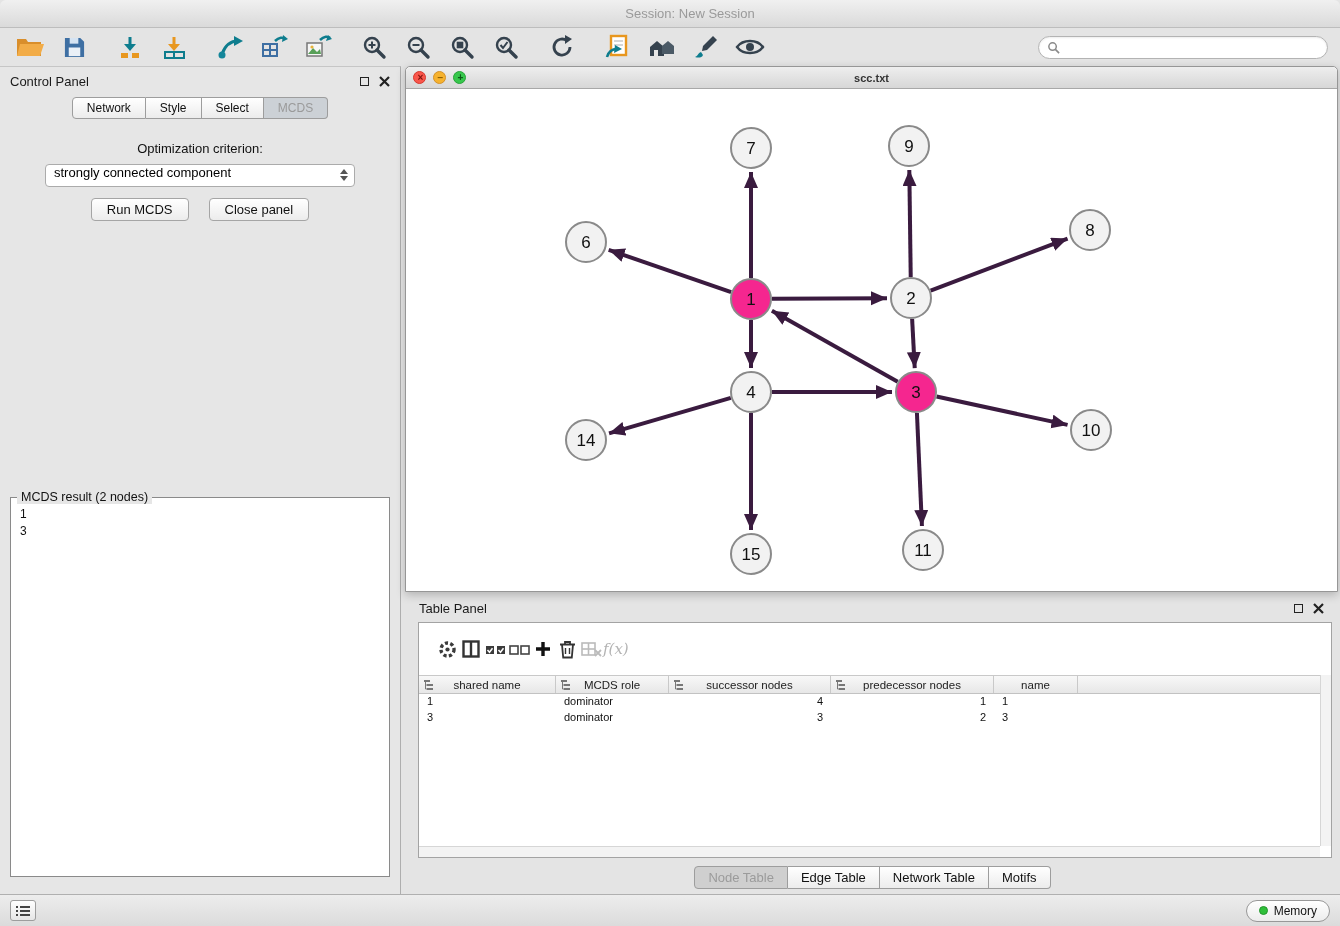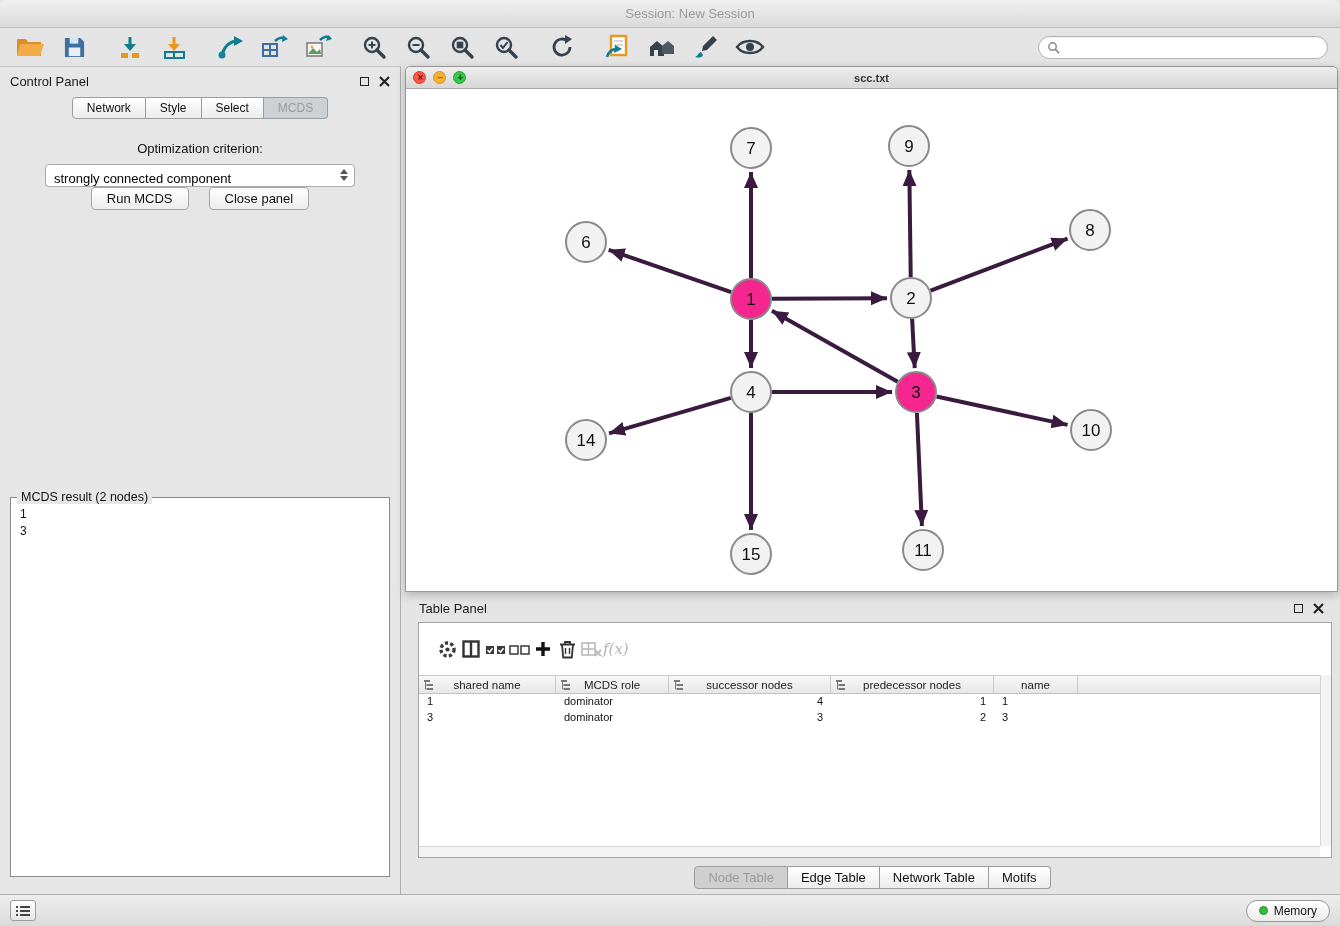--- a/index.html
+++ b/index.html
@@ -31,26 +31,26 @@
   .win-float { width:9px; height:9px; border:1.5px solid #222; background:transparent; }
   .win-close svg { display:block; }
   .cp-tabs { display:flex; justify-content:center; margin-top:2px; }
   .tab { font-size:12px; padding:3px 14px; background:linear-gradient(#ffffff,#ececec);
     border:1px solid #9d9d9d; border-left:none; color:#111; }
   .tab:first-child { border-left:1px solid #9d9d9d; border-radius:4px 0 0 4px; }
   .tab:last-child { border-radius:0 4px 4px 0; }
   .tab.active { background:#ccd1d6; color:#9a9a9a; }
   .opt-label { text-align:center; font-size:13px; margin-top:22px; color:#111; }
   .cp-select { margin:8px auto 0; width:310px; height:23px; background:#fff; border:1px solid #ababab;
-    border-radius:4px; display:flex; align-items:flex-end; padding:0 8px; font-size:13px; position:relative; }
+    border-radius:4px; display:flex; align-items:flex-start; padding:0 8px; font-size:13px; position:relative; }
   .stepper { position:absolute; right:6px; top:4px; display:flex; flex-direction:column; gap:2px; }
   .stepper i { display:block; width:0; height:0; border-left:4px solid transparent; border-right:4px solid transparent; }
   .stepper .up { border-bottom:5px solid #555; }
   .stepper .dn { border-top:5px solid #555; }
-  .cp-buttons { display:flex; justify-content:center; gap:20px; }
+  .cp-buttons { display:flex; justify-content:center; gap:20px; margin-top:11px; }
   .btn { font-size:13px; padding:3px 15px; background:linear-gradient(#ffffff,#ececec);
     border:1px solid #a5a5a5; border-radius:4px; color:#111; }
   .result { position:absolute; left:10px; top:430px; width:380px; height:380px;
     border:1px solid #8a8a8a; background:#fff; }
   .result-label { position:absolute; top:-8px; left:6px; background:#e6e6e6; padding:0 4px; font-size:12.5px; color:#111; }
   .result-lines { padding:8px 9px; font-size:12px; line-height:17px; color:#111; }
 
   
   .net-window { position:absolute; left:405px; top:66px; width:933px; height:526px;
     background:#fff; border:1px solid #969696; border-radius:5px 5px 0 0;

